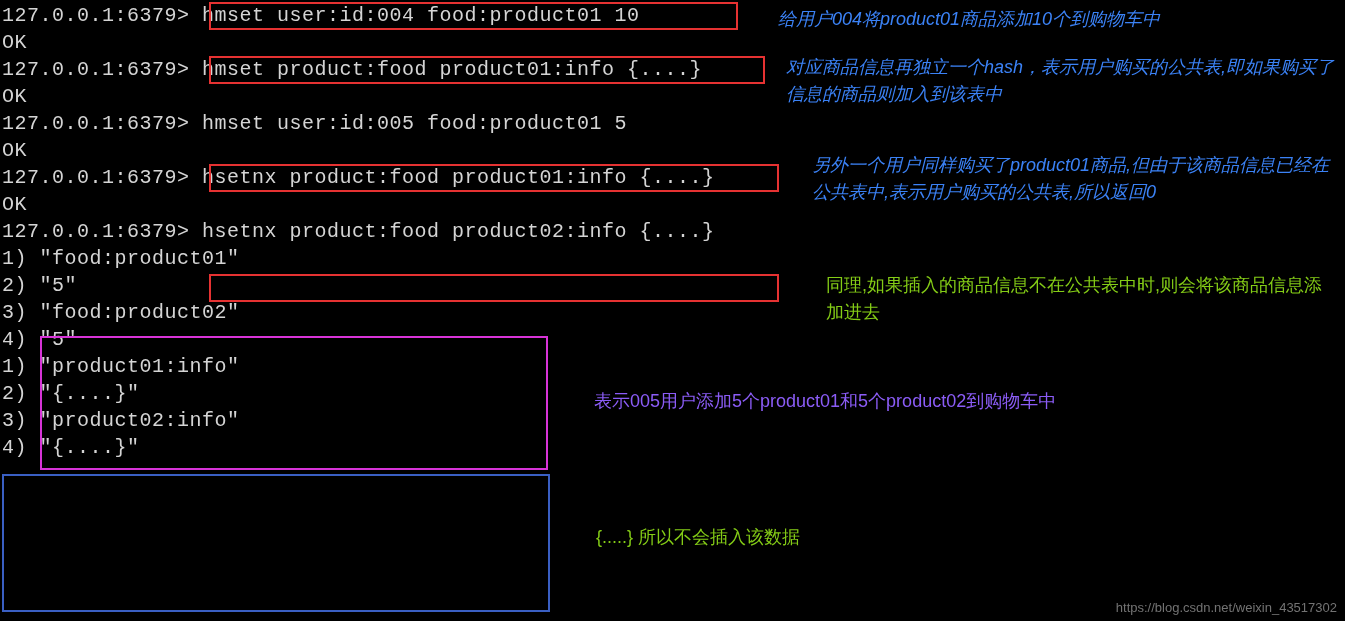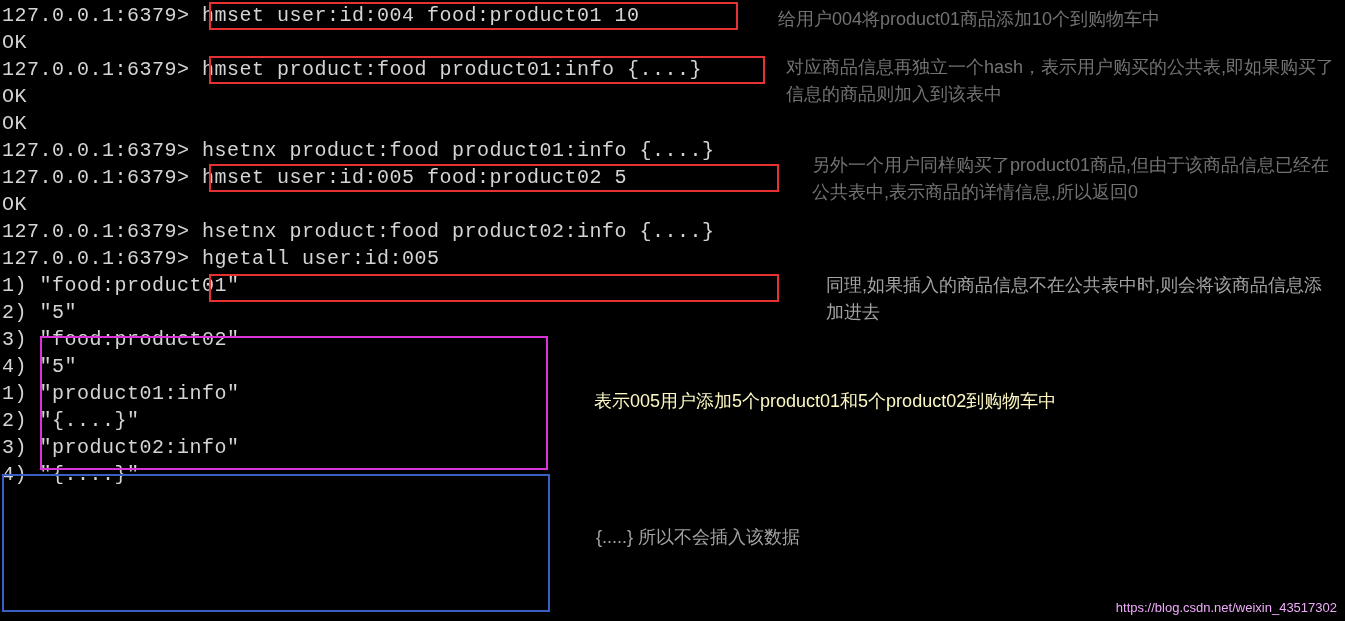--- a/index.html
+++ b/index.html
@@ -25,55 +25,54 @@
     .line {
       white-space: pre;
       position: relative;
     }
     .annotation {
       position: absolute;
       font-family: "Microsoft YaHei", "SimSun", sans-serif;
       font-size: 18px;
       line-height: 1.5;
     }
-    .anno-red { color: #737373; }
-    .anno-magenta { color: #fef9c3; }
-    .anno-blue { color: #a3a3a3; }
+    .anno-red { color: #3b82f6; font-style: italic; }
+    .anno-magenta { color: #8b5cf6; }
+    .anno-blue { color: #84cc16; }
     .box {
       position: absolute;
       border-width: 2px;
       border-style: solid;
       pointer-events: none;
     }
     .box-red { border-color: #e63232; }
     .box-magenta { border-color: #d834d8; }
     .box-blue { border-color: #3a5fc3; }
     .watermark {
       position: absolute;
       right: 8px;
       bottom: 6px;
       font-family: Arial, sans-serif;
       font-size: 13px;
-      color: #f0abfc;
+      color: #737373;
     }
   </style>
 </head>
 <body>
 
 <div class="terminal">
   <div class="line">127.0.0.1:6379&gt; hmset user:id:004 food:product01 10</div>
   <div class="line">OK</div>
   <div class="line">127.0.0.1:6379&gt; hmset product:food product01:info {....}</div>
   <div class="line">OK</div>
+  <div class="line">127.0.0.1:6379&gt; hmset user:id:005 food:product01 5</div>
   <div class="line">OK</div>
   <div class="line">127.0.0.1:6379&gt; hsetnx product:food product01:info {....}</div>
-  <div class="line">127.0.0.1:6379&gt; hmset user:id:005 food:product02 5</div>
   <div class="line">OK</div>
   <div class="line">127.0.0.1:6379&gt; hsetnx product:food product02:info {....}</div>
-  <div class="line">127.0.0.1:6379&gt; hgetall user:id:005</div>
   <div class="line">1) "food:product01"</div>
   <div class="line">2) "5"</div>
   <div class="line">3) "food:product02"</div>
   <div class="line">4) "5"</div>
   <div class="line">1) "product01:info"</div>
   <div class="line">2) "{....}"</div>
   <div class="line">3) "product02:info"</div>
   <div class="line">4) "{....}"</div>
 </div>
 
@@ -81,20 +80,20 @@
 <div class="box box-red" style="left:209px; top:56px; width:556px; height:28px;"></div>
 <div class="box box-red" style="left:209px; top:164px; width:570px; height:28px;"></div>
 <div class="box box-red" style="left:209px; top:274px; width:570px; height:28px;"></div>
 
 <div class="box box-magenta" style="left:40px; top:336px; width:508px; height:134px;"></div>
 
 <div class="box box-blue" style="left:2px; top:474px; width:548px; height:138px;"></div>
 
 <div class="annotation anno-red" style="left:778px; top:6px;">给用户004将product01商品添加10个到购物车中</div>
 <div class="annotation anno-red" style="left:786px; top:54px; width:550px;">对应商品信息再独立一个hash，表示用户购买的公共表,即如果购买了信息的商品则加入到该表中</div>
-<div class="annotation anno-red" style="left:812px; top:152px; width:530px;">另外一个用户同样购买了product01商品,但由于该商品信息已经在公共表中,表示商品的详情信息,所以返回0</div>
+<div class="annotation anno-red" style="left:812px; top:152px; width:530px;">另外一个用户同样购买了product01商品,但由于该商品信息已经在公共表中,表示用户购买的公共表,所以返回0</div>
 <div class="annotation anno-blue" style="left:826px; top:272px; width:510px;">同理,如果插入的商品信息不在公共表中时,则会将该商品信息添加进去</div>
 <div class="annotation anno-magenta" style="left:594px; top:388px;">表示005用户添加5个product01和5个product02到购物车中</div>
 <div class="annotation anno-blue" style="left:596px; top:524px;">
   <div>{.....} 所以不会插入该数据</div>
 </div>
 
 <div class="watermark">https://blog.csdn.net/weixin_43517302</div>
 
 </body></html>

